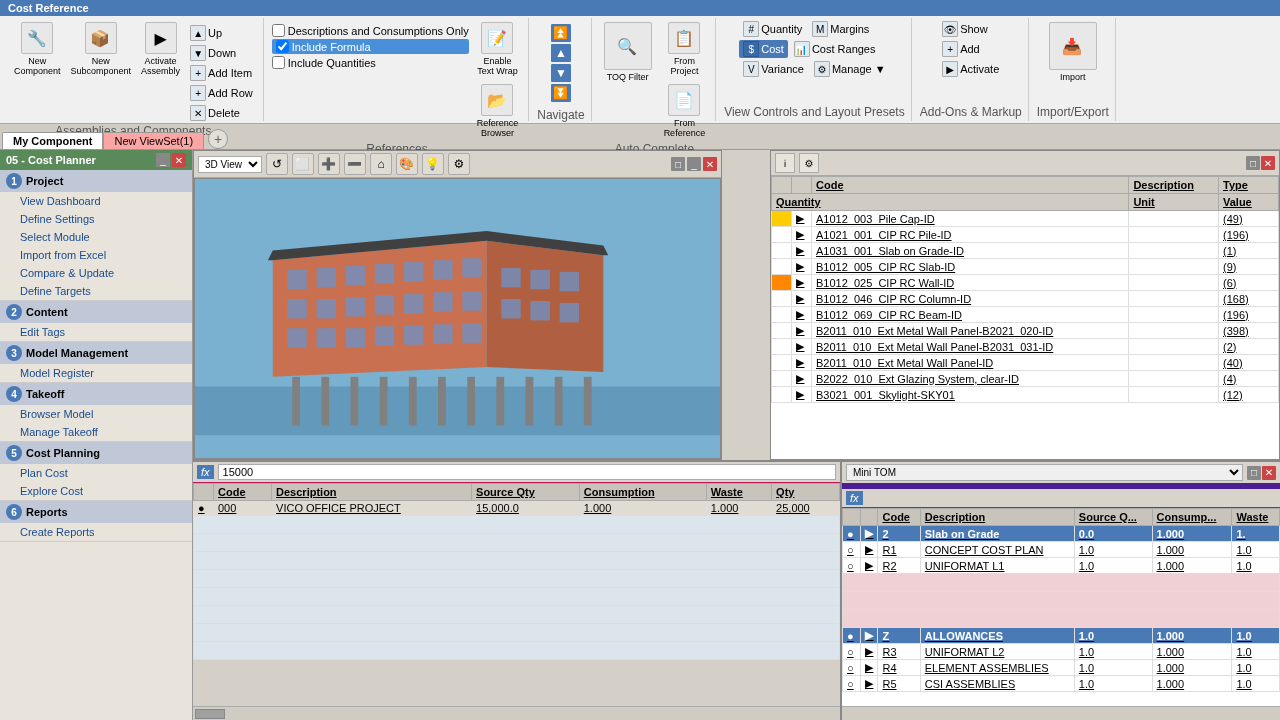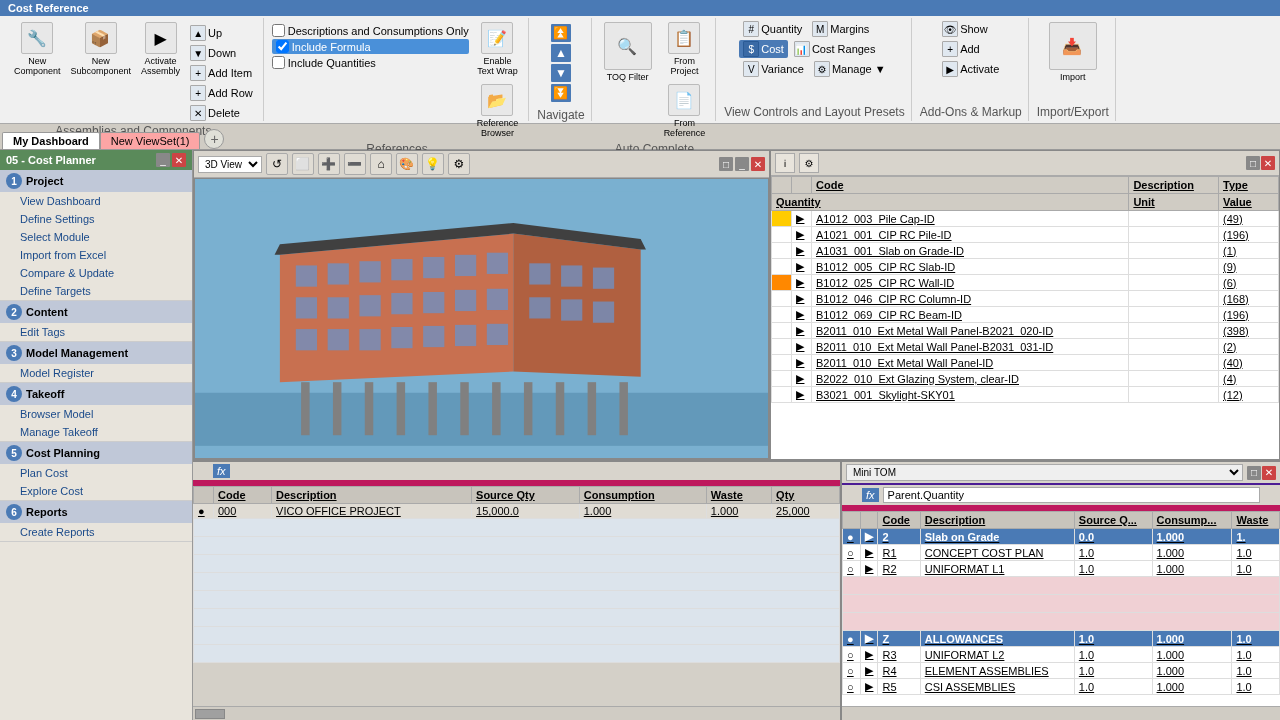--- a/index.html
+++ b/index.html
@@ -222,20 +222,21 @@
       display: flex;
       flex-direction: column;
       overflow: hidden;
     }
 
     
     .top-pane {
       display: flex;
       flex: 1;
       overflow: hidden;
+      gap: 48px;
     }
 
     
     .view-3d {
       flex: 1;
       background: #7ab0d0;
       position: relative;
       overflow: hidden;
       border: 1px solid #888;
     }
@@ -319,22 +320,22 @@
     
     .bottom-pane {
       height: 260px;
       display: flex;
       border-top: 2px solid #888;
     }
 
     
     .formula-bar {
       background: #d8d4cc;
-      border-bottom: 6px solid #be185d;
-      padding: 2px 20px;
+      border-bottom: 1px solid #be185d;
+      padding: 2px 4px;
       display: flex;
       align-items: center;
       gap: 4px;
       font-size: 11px;
     }
     .formula-label {
       background: #4a7ab5;
       color: white;
       padding: 1px 4px;
       font-style: italic;
@@ -379,21 +380,21 @@
       border-left: 2px solid #888;
       background: white;
       flex-shrink: 0;
     }
     .mini-tom-header {
       background: #d8d4cc;
       display: flex;
       align-items: center;
       padding: 2px 4px;
       gap: 4px;
-      border-bottom: 2px solid #4c1d95;
+      border-bottom: 6px solid #4c1d95;
     }
     .mini-tom-select {
       flex: 1;
       font-size: 10px;
       border: 1px solid #aaa;
       padding: 1px 2px;
     }
 
     
     ::-webkit-scrollbar { width: 12px; height: 12px; }
@@ -651,21 +652,21 @@
     <div class="ribbon-btn">
       <div class="icon-box" style="width:48px;height:48px;">📥</div>
       <div class="ribbon-btn-label">Import</div>
     </div>
     <div class="ribbon-group-label">Import/Export</div>
   </div>
 </div>
 
 <div class="tab-bar">
   <div class="tab active">
-    <span>My Dashboard</span>
+    <span>My Component</span>
   </div>
   <div class="tab">
     <span>New ViewSet(1)</span>
   </div>
   <div class="tab-add-btn">+</div>
 </div>
 
 <div class="main-layout">
 
   <div class="sidebar">
@@ -930,20 +931,21 @@
         </div>
       </div>
     </div>
 
     <div class="bottom-pane">
 
       <div class="bottom-left">
 
         <div class="formula-bar">
           <span class="formula-label">fx</span>
+          <input class="formula-input" type="text" value="15000" style="">
         </div>
         <div class="scrollable-table">
           <table class="grid-table">
             <thead>
               <tr>
                 <th style="width:20px;"></th>
                 <th>Code</th>
                 <th style="width:200px;">Description</th>
                 <th>Source Qty</th>
                 <th>Consumption</th>
@@ -1000,21 +1002,20 @@
             <option>Mini TOM</option>
           </select>
           <div class="panel-controls">
             <button class="btn-max">□</button>
             <button class="btn-close">✕</button>
           </div>
         </div>
 
         <div class="formula-bar">
           <span class="formula-label">fx</span>
-          <input class="formula-input" type="text" value="Parent.Quantity" style="">
         </div>
         <div class="scrollable-table">
           <table class="tom-table">
             <thead>
               <tr>
                 <th style="width:18px;"></th>
                 <th style="width:14px;"></th>
                 <th>Code</th>
                 <th>Description</th>
                 <th>Source Q...</th>

